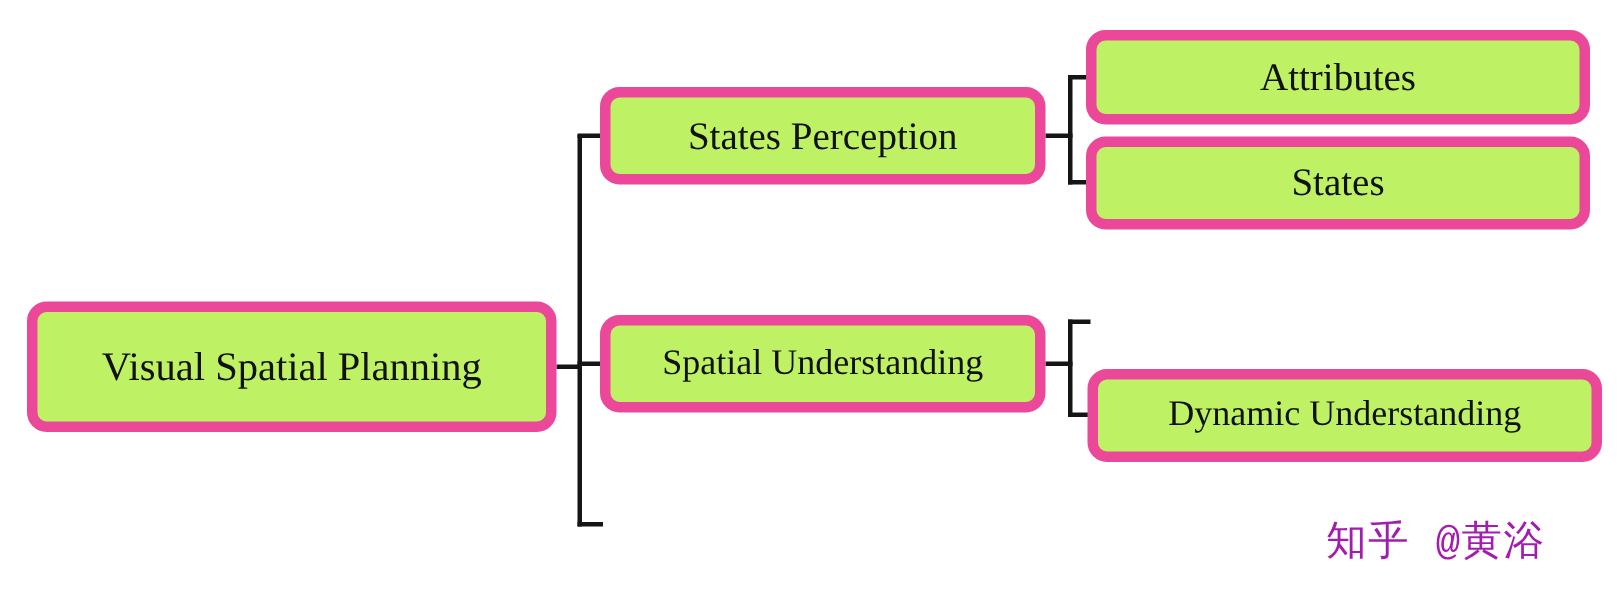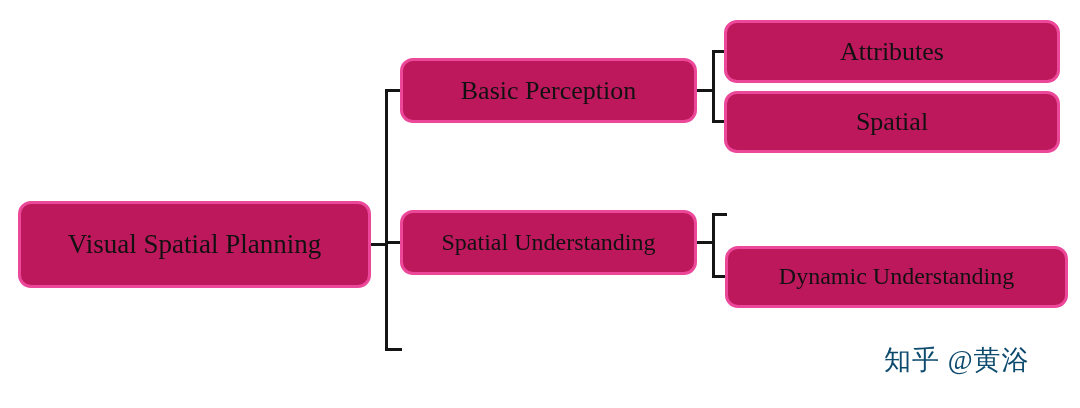--- a/index.html
+++ b/index.html
@@ -15,22 +15,22 @@
   #diagram {
     position: relative;
     width: 1080px;
     height: 408px;
     background: #ffffff;
     overflow: hidden;
   }
   .node {
     position: absolute;
     box-sizing: border-box;
-    background: #be185d;
-    border: 3px solid #ec4899;
+    background: #bef264;
+    border: 7px solid #ec4899;
     border-radius: 13px;
     display: flex;
     align-items: center;
     justify-content: center;
     text-align: center;
     line-height: 1.05;
     white-space: nowrap;
     z-index: 3;
   }
   .node-label {
@@ -126,24 +126,24 @@
   #conn-su-stub { left: 697px; top: 241px; width: 18px; }
   #conn-su-trunk { left: 712px; top: 213px; height: 65px; }
   #conn-su-static { left: 712px; top: 213px; width: 15px; }
   #conn-su-dynamic { left: 712px; top: 275px; width: 15px; }
 
   
   #watermark {
     position: absolute;
     left: 884px;
     top: 342px;
-    font-family: Liberation Serif, serif;
+    font-family: Liberation Mono, monospace;
     font-size: 27px;
     letter-spacing: 1px;
-    color: #0c4a6e;
+    color: #a21caf;
     white-space: nowrap;
     z-index: 2;
     user-select: none;
   }
 </style>
 </head>
 <body>
 
 <div id="diagram">
 
@@ -161,34 +161,34 @@
   <div class="line line-h" id="conn-su-stub"></div>
   <div class="line line-v" id="conn-su-trunk"></div>
   <div class="line line-h" id="conn-su-static"></div>
   <div class="line line-h" id="conn-su-dynamic"></div>
 
   <div class="node" id="node-root">
     <span class="node-label">Visual Spatial Planning</span>
   </div>
 
   <div class="node" id="node-basic-perception">
-    <span class="node-label">Basic Perception</span>
+    <span class="node-label">States Perception</span>
   </div>
 
   <div class="node" id="node-spatial-understanding">
     <span class="node-label">Spatial Understanding</span>
   </div>
 
 
   <div class="node" id="node-attributes">
     <span class="node-label">Attributes</span>
   </div>
 
   <div class="node" id="node-states">
-    <span class="node-label">Spatial</span>
+    <span class="node-label">States</span>
   </div>
 
 
   <div class="node" id="node-dynamic-understanding">
     <span class="node-label">Dynamic Understanding</span>
   </div>
 
   <div id="watermark">知乎 @黄浴</div>
 
 </div>

